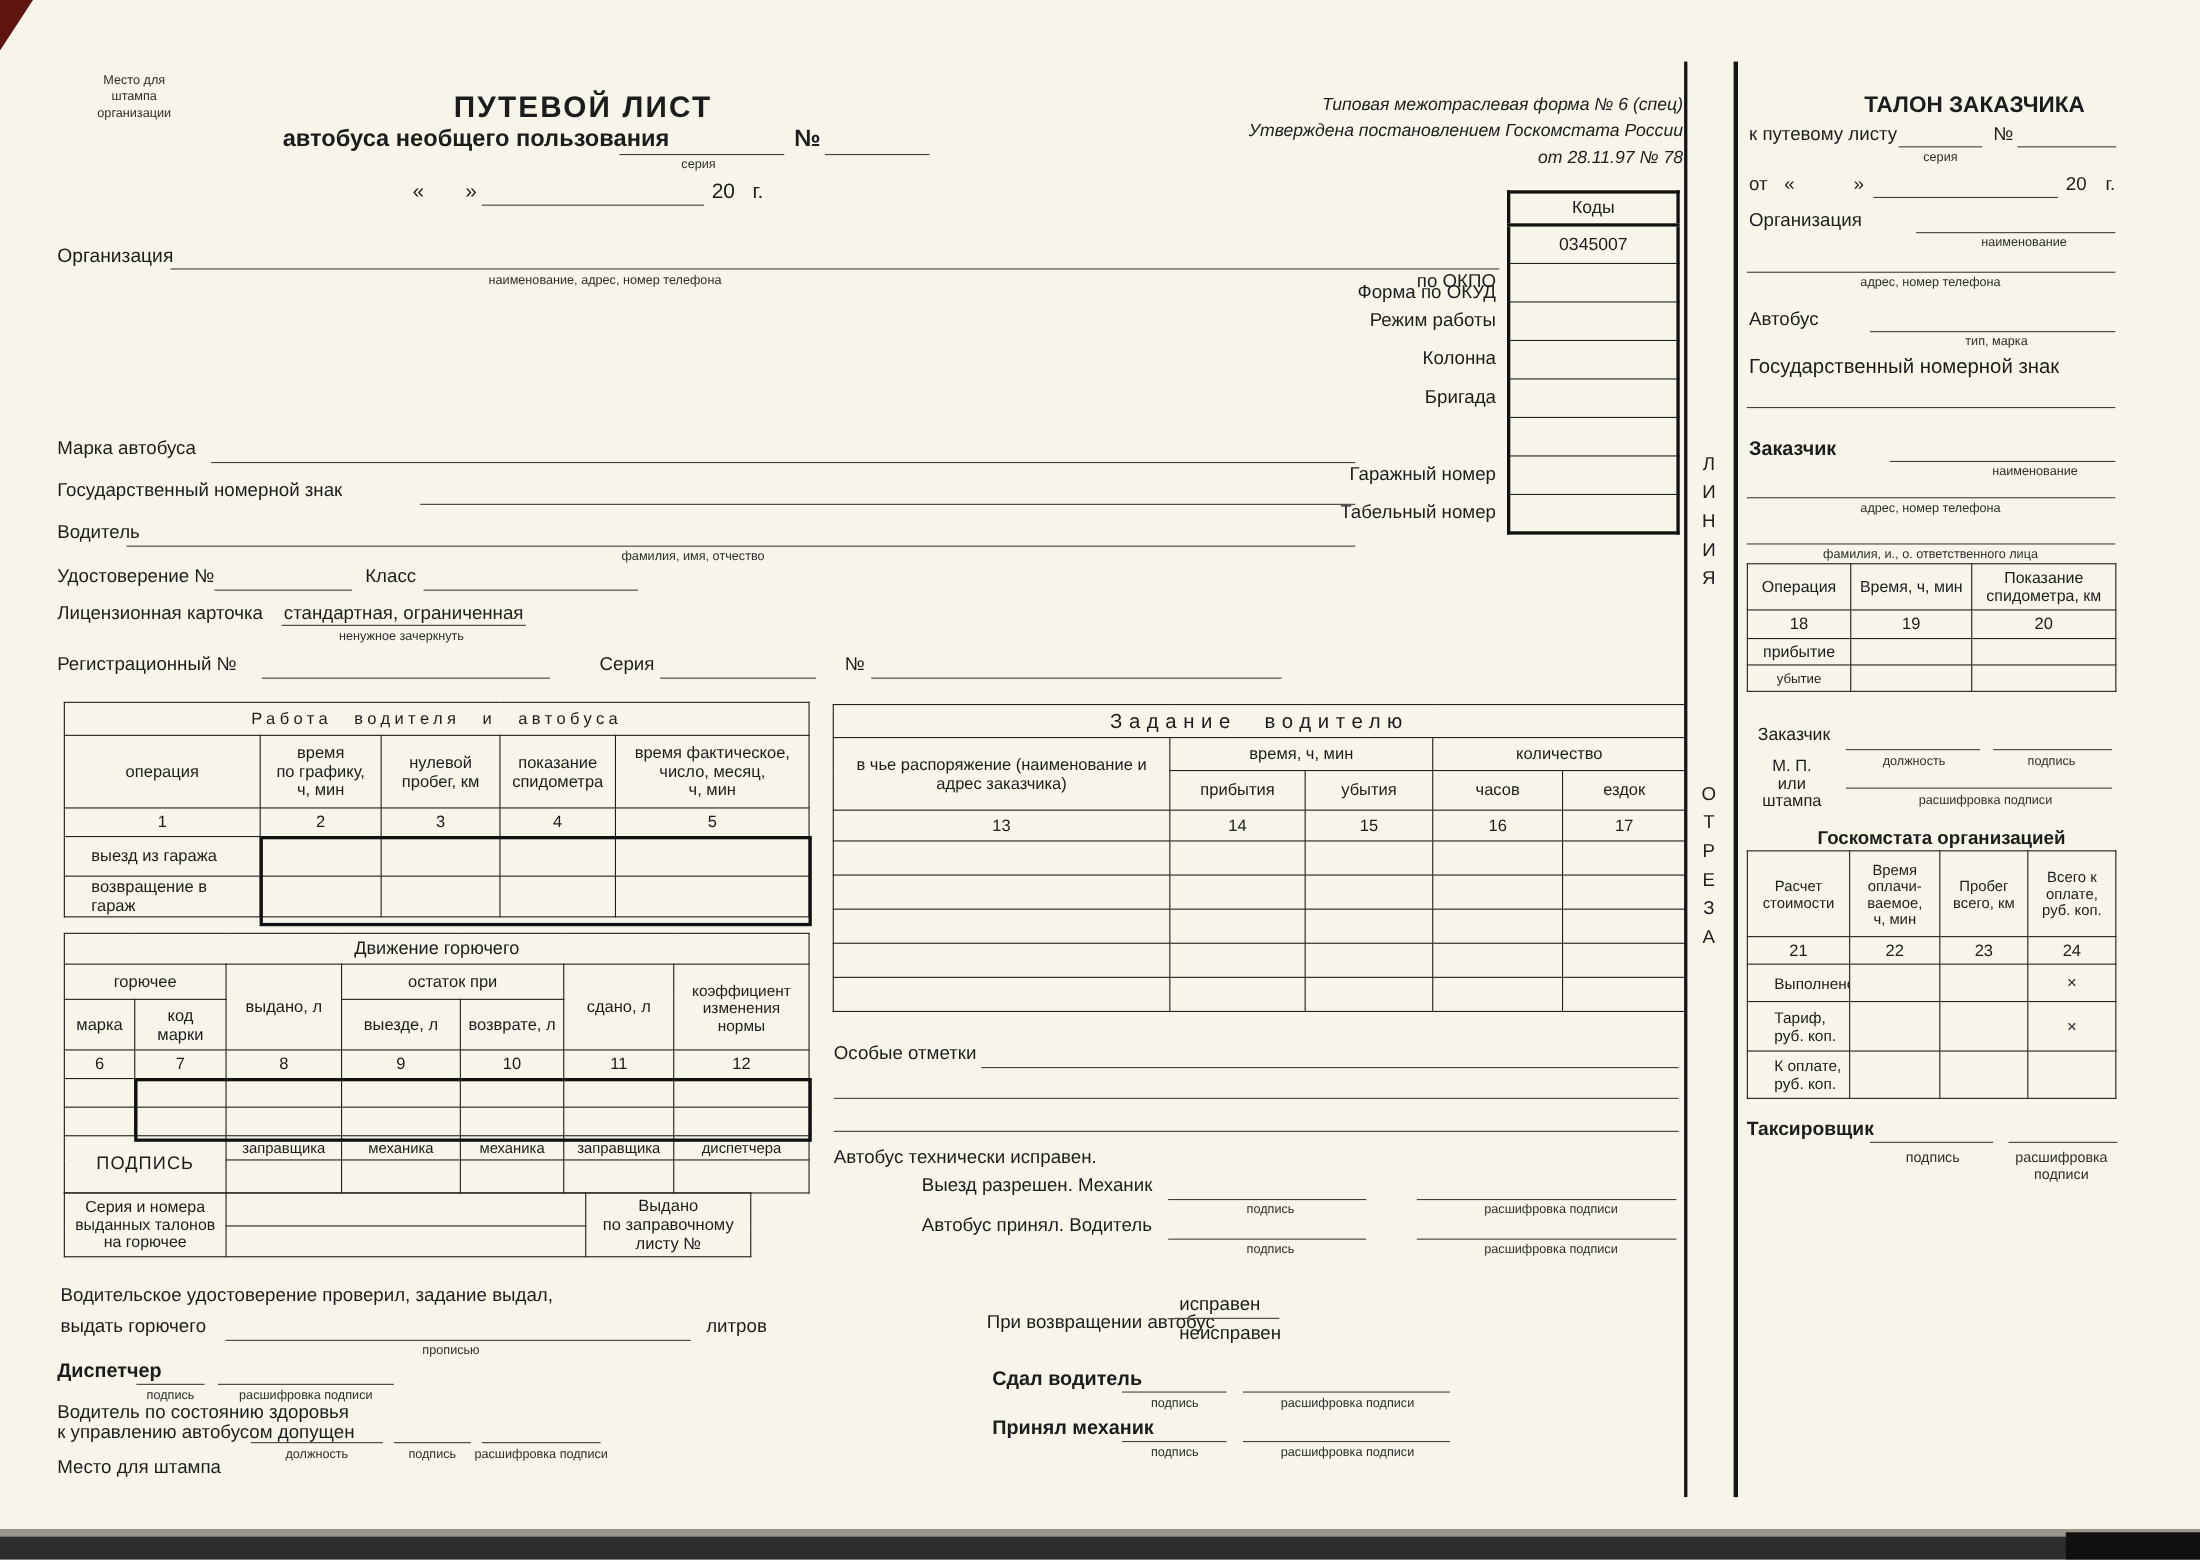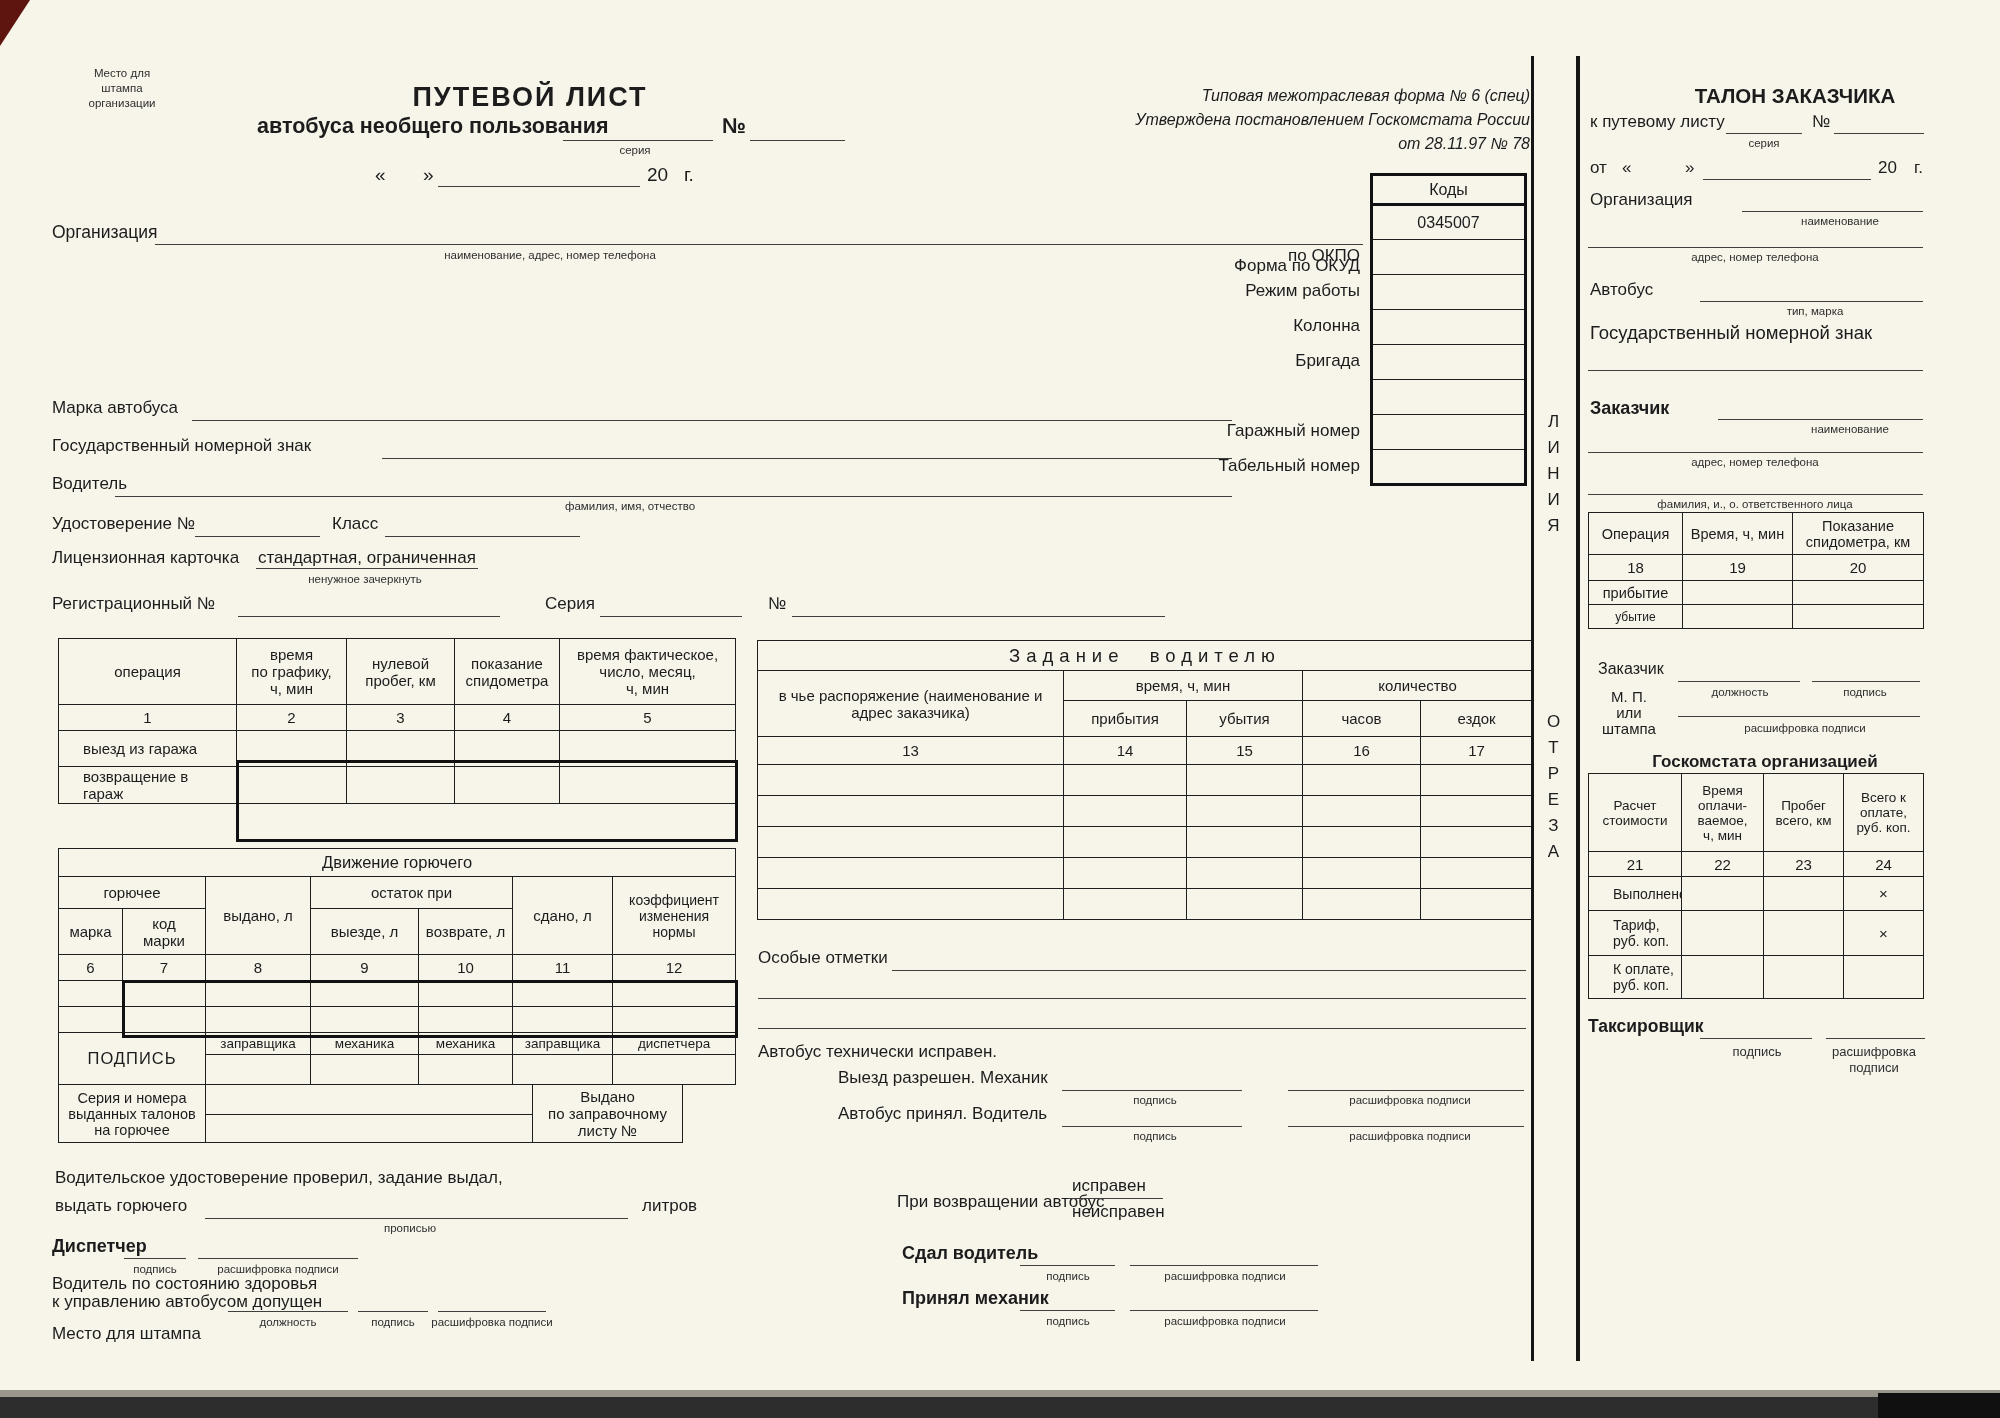--- a/index.html
+++ b/index.html
@@ -126,20 +126,23 @@
 
   <table class="tbl" style="left:58px;top:638px;width:677px;">
     <colgroup>
         <col style="width:178px">
         <col style="width:110px">
         <col style="width:108px">
         <col style="width:105px">
         <col style="width:176px">
       </colgroup>
     <tbody>
+        <tr style="height:30px;">
+      <td colspan="5" class="ttl">Работа водителя и автобуса</td>
+    </tr>
     <tr style="height:66px;">
       <td>операция</td>
       <td class="pre">время
 по графику,
 ч, мин</td>
       <td class="pre">нулевой
 пробег, км</td>
       <td class="pre">показание
 спидометра</td>
       <td class="pre">время фактическое,

